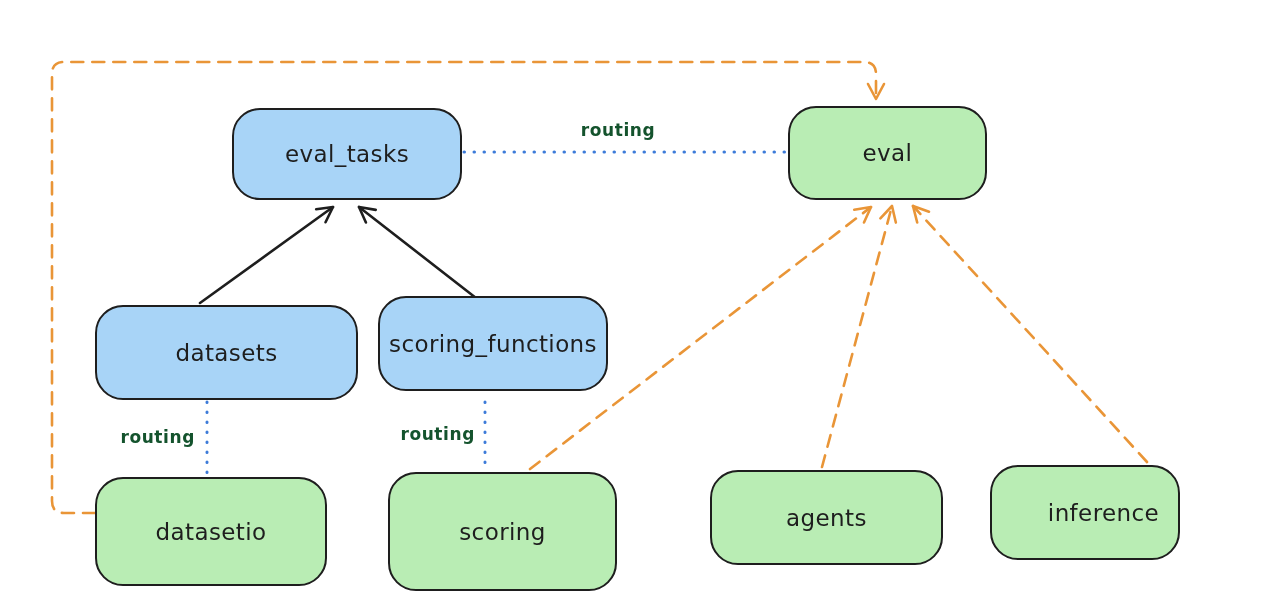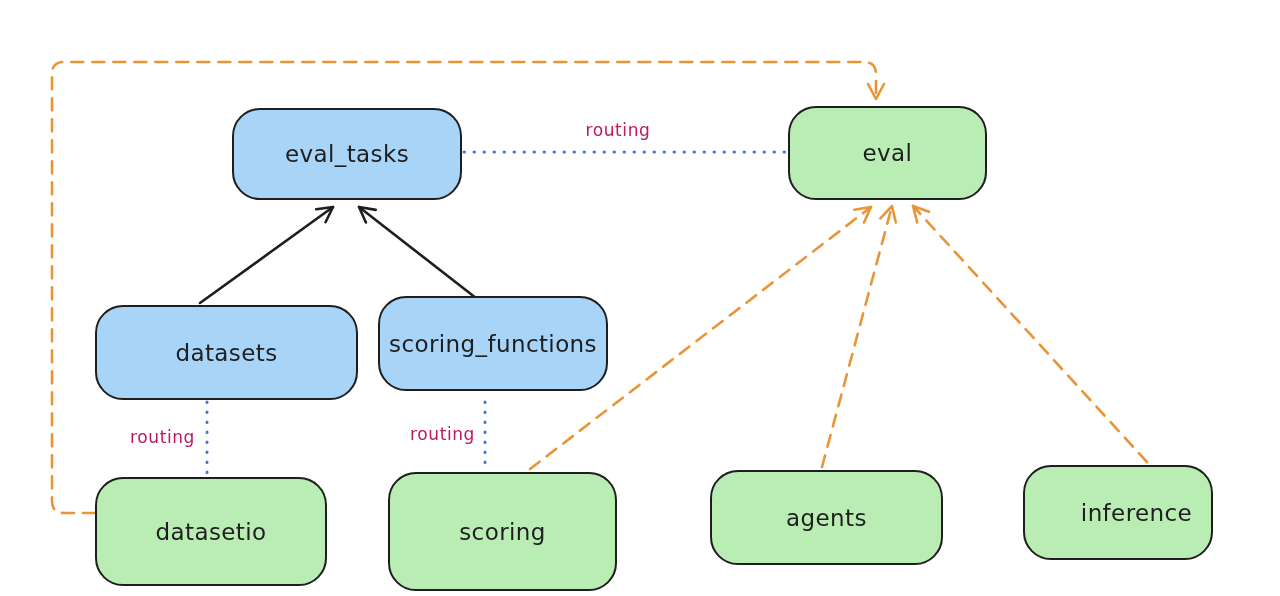--- a/index.html
+++ b/index.html
@@ -17,22 +17,22 @@
     border:2.4px solid #1e1e1e;
     border-radius:28px;
     display:flex;align-items:center;justify-content:center;
     font-size:23px;color:#1e1e1e;
     letter-spacing:0.4px;
   }
   .node.blue{background:#a8d4f7;}
   .node.green{background:#b9edb4;}
   .edge-label{
     position:absolute;
-    color:#be185d;
-    font-size:17px;font-weight:normal;
+    color:#14532d;
+    font-size:17px;font-weight:bold;
     letter-spacing:0.6px;
     text-align:center;
     line-height:20px;
   }
 </style>
 </head>
 <body>
 
 <div class="canvas">
 
@@ -80,21 +80,21 @@
   </div>
 
   <div class="node green" style="left:388px;top:472px;width:229px;height:119px;">
     <span>scoring</span>
   </div>
 
   <div class="node green" style="left:710px;top:470px;width:233px;height:95px;">
     <span>agents</span>
   </div>
 
-  <div class="node green" style="left:1023px;top:465px;width:190px;height:95px;padding-left:37px;">
+  <div class="node green" style="left:990px;top:465px;width:190px;height:95px;padding-left:37px;">
     <span>inference</span>
   </div>
 
   <div class="edge-label" style="left:560px;top:120px;width:116px;">routing</div>
 
   <div class="edge-label" style="left:103px;top:427px;width:92px;text-align:right;">routing</div>
 
   <div class="edge-label" style="left:385px;top:424px;width:90px;text-align:right;">routing</div>
 
 </div>

